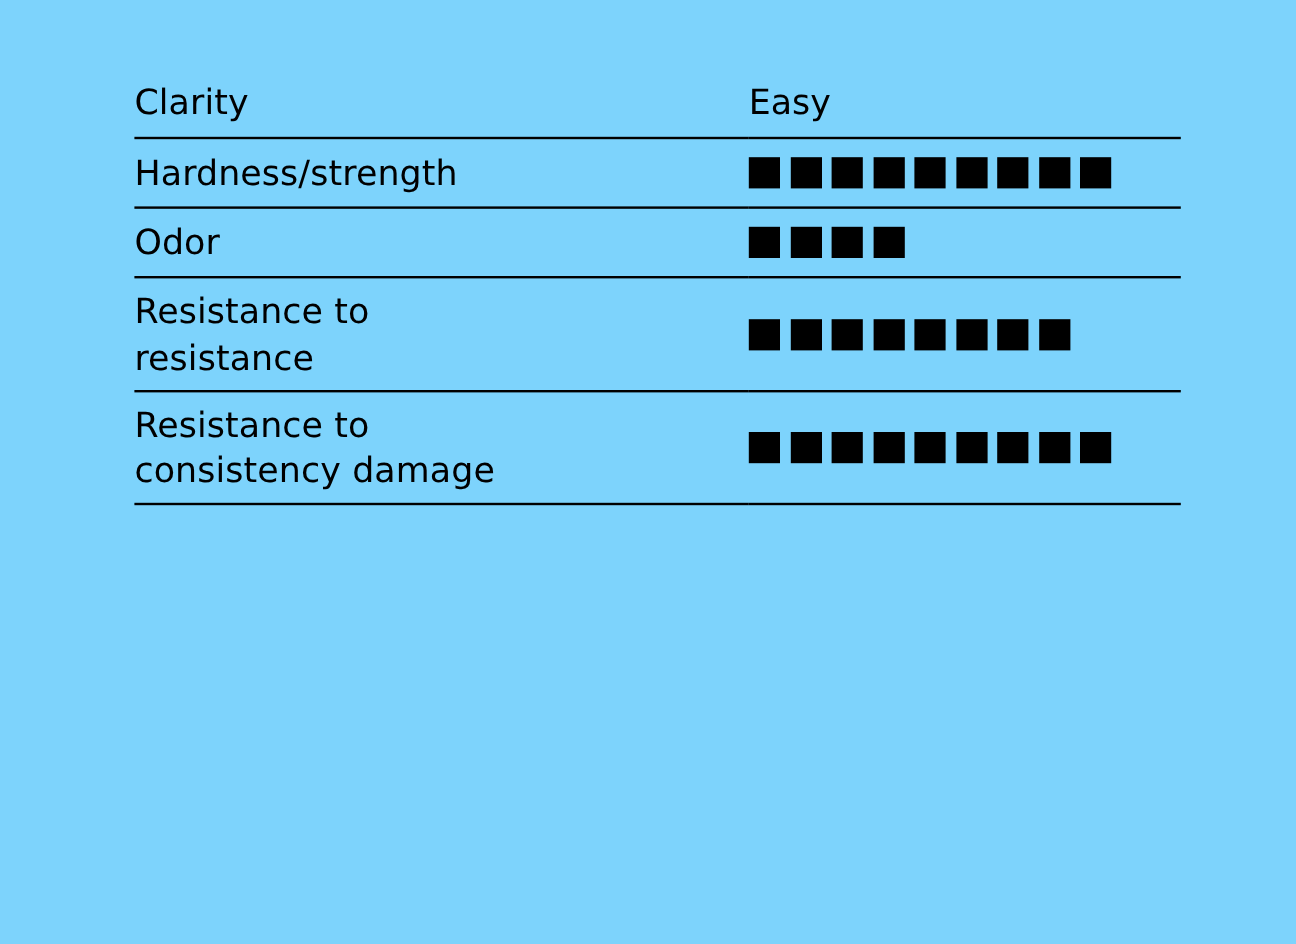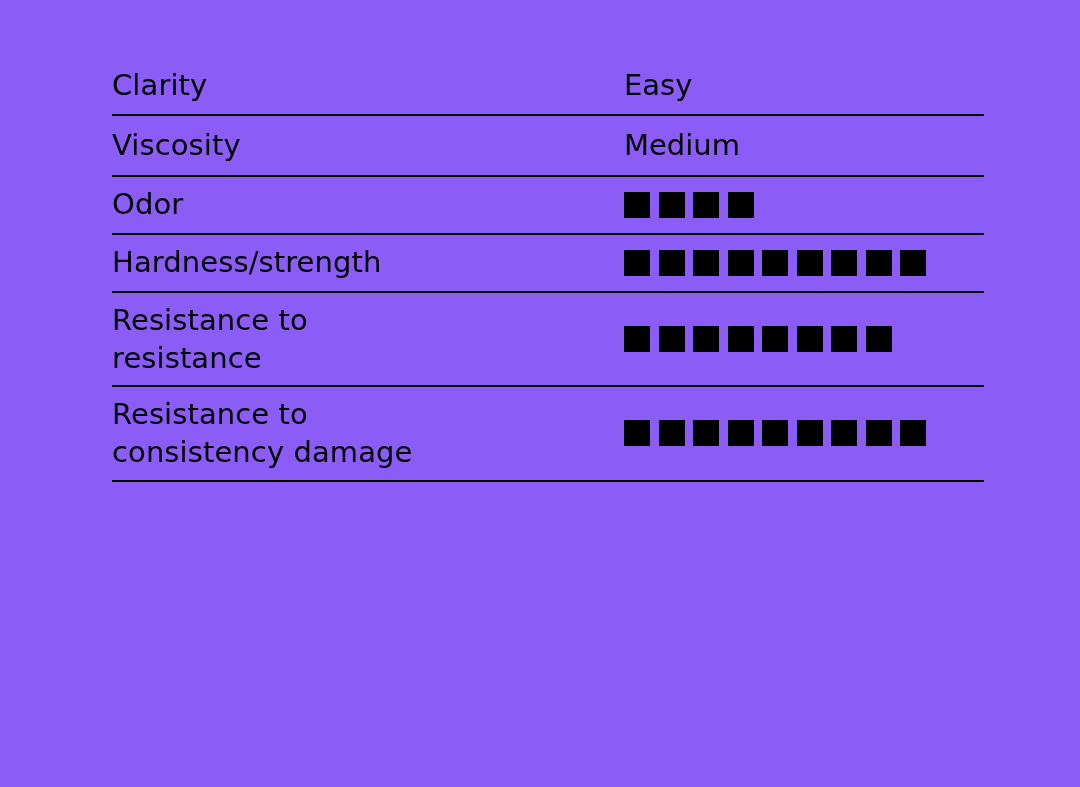--- a/index.html
+++ b/index.html
@@ -11,21 +11,21 @@
     width: 1080px;
     height: 787px;
     font-family: "DejaVu Sans", sans-serif;
     color: #000000;
     overflow: hidden;
   }
   .sheet {
     position: relative;
     width: 1080px;
     height: 787px;
-    background: #8b5cf6;
+    background: #7dd3fc;
     box-sizing: border-box;
   }
   .spec-table {
     position: absolute;
     left: 112px;
     top: 56px;
     width: 872px;
     border-collapse: collapse;
     table-layout: fixed;
   }
@@ -84,47 +84,43 @@
 
 <div class="sheet">
   <table class="spec-table">
     <tbody>
 
       <tr class="row-text">
         <td class="cell-label">Clarity</td>
         <td class="cell-value">Easy</td>
       </tr>
 
-      <tr class="row-text">
-        <td class="cell-label">Viscosity</td>
-        <td class="cell-value">Medium</td>
-      </tr>
 
-
-      <tr>
-        <td class="cell-label">Odor</td>
-        <td class="cell-value">
-          <div class="rating">
-              <span class="blk" style="background: rgb(0, 0, 0);"></span>
-              <span class="blk" style="background: rgb(0, 0, 0);"></span>
-              <span class="blk" style="background: rgb(0, 0, 0);"></span>
-              <span class="blk" style="background: rgb(0, 0, 0);"></span>
-            </div>
-        </td>
-      </tr>
 
       <tr>
         <td class="cell-label">Hardness/strength</td>
         <td class="cell-value">
           <div class="rating">
               <span class="blk" style="background: rgb(0, 0, 0);"></span>
               <span class="blk" style="background: rgb(0, 0, 0);"></span>
               <span class="blk" style="background: rgb(0, 0, 0);"></span>
               <span class="blk" style="background: rgb(0, 0, 0);"></span>
               <span class="blk" style="background: rgb(0, 0, 0);"></span>
+              <span class="blk" style="background: rgb(0, 0, 0);"></span>
+              <span class="blk" style="background: rgb(0, 0, 0);"></span>
+              <span class="blk" style="background: rgb(0, 0, 0);"></span>
+              <span class="blk" style="background: rgb(0, 0, 0);"></span>
+            </div>
+        </td>
+      </tr>
+
+      <tr>
+        <td class="cell-label">Odor</td>
+        <td class="cell-value">
+          <div class="rating">
               <span class="blk" style="background: rgb(0, 0, 0);"></span>
               <span class="blk" style="background: rgb(0, 0, 0);"></span>
               <span class="blk" style="background: rgb(0, 0, 0);"></span>
               <span class="blk" style="background: rgb(0, 0, 0);"></span>
             </div>
         </td>
       </tr>
 
 
       <tr class="two-line">

